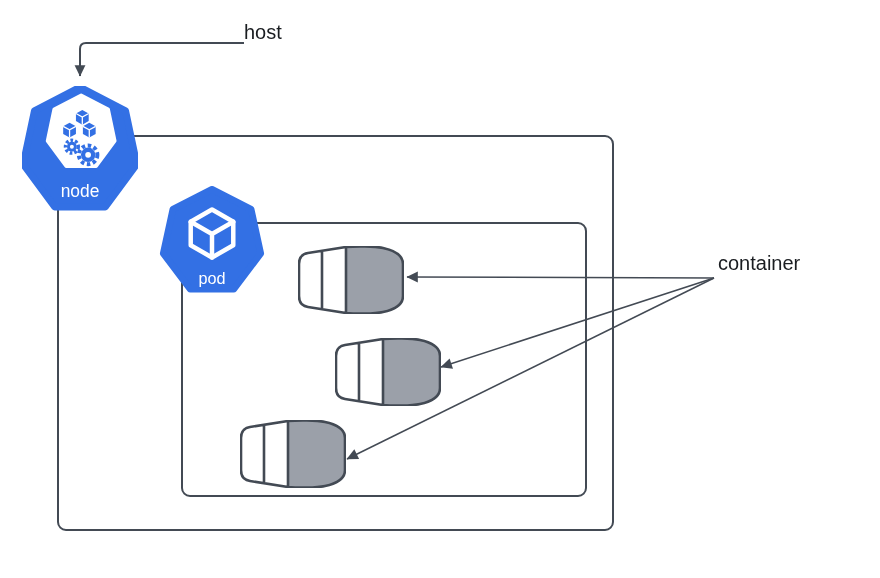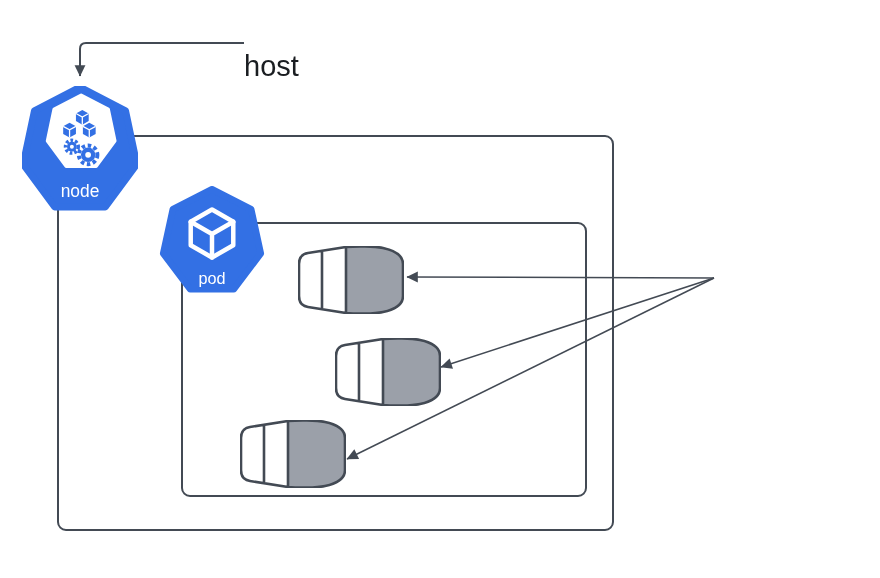--- a/index.html
+++ b/index.html
@@ -11,22 +11,22 @@
   .canvas { position:relative; width:880px; height:578px; }
   .boundary {
     position:absolute; box-sizing:border-box;
     border:2px solid var(--outline-dark,#434a54);
     border-radius:9px; background:transparent;
   }
   #node-box { left:57px; top:135px; width:557px; height:396px; }
   #pod-box  { left:181px; top:222px; width:406px; height:275px; }
   .abs { position:absolute; }
   .label {
-    position:absolute; font-size:29px; line-height:1.05;
-    color:var(--label-text,#1a1d21); white-space:nowrap;margin-top:29px;
+    position:absolute; font-size:20px; line-height:1.05;
+    color:var(--label-text,#1a1d21); white-space:nowrap;
   }
   #host-label { left:244px; top:22px; }
   #container-label { left:718px; top:253px; }
   .blue-f { fill:var(--kubernetes-blue,#3370e4); }
   .blue-s { stroke:var(--kubernetes-blue,#3370e4); }
   .dark-s { stroke:var(--outline-dark,#434a54); }
   .gray-f { fill:var(--container-fill,#9ba0a9); }
   .icon-label {
     fill:var(--icon-label-text,#ffffff);
     font-family:"Liberation Sans", sans-serif;
@@ -106,14 +106,15 @@
     <path class="gray-f" d="M48,1 C58,0 76,0 85,2 C97,4.5 105,9 105,18 L105,50 C105,59 97,63.5 85,66 C76,68 58,68 48,67 Z"></path>
     <path class="dark-s" fill="none" stroke-width="2.6" stroke-linejoin="round" stroke-linecap="round" d="M10,7 L48,1 C58,0 76,0 85,2 C97,4.5 105,9 105,18 L105,50 C105,59 97,63.5 85,66 C76,68 58,68 48,67 L10,61 C4,60 1,56 1,50 L1,18 C1,12 4,8 10,7 Z M24,4.8 L24,63.2 M48,1 L48,67"></path>
   </svg>
   <svg class="abs" style="left:240px;top:420px" width="106" height="68" viewBox="0 0 106 68">
     <path fill="#ffffff" d="M10,7 L48,1 C58,0 76,0 85,2 C97,4.5 105,9 105,18 L105,50 C105,59 97,63.5 85,66 C76,68 58,68 48,67 L10,61 C4,60 1,56 1,50 L1,18 C1,12 4,8 10,7 Z"></path>
     <path class="gray-f" d="M48,1 C58,0 76,0 85,2 C97,4.5 105,9 105,18 L105,50 C105,59 97,63.5 85,66 C76,68 58,68 48,67 Z"></path>
     <path class="dark-s" fill="none" stroke-width="2.6" stroke-linejoin="round" stroke-linecap="round" d="M10,7 L48,1 C58,0 76,0 85,2 C97,4.5 105,9 105,18 L105,50 C105,59 97,63.5 85,66 C76,68 58,68 48,67 L10,61 C4,60 1,56 1,50 L1,18 C1,12 4,8 10,7 Z M24,4.8 L24,63.2 M48,1 L48,67"></path>
   </svg>
 
   <div class="label" id="host-label">host</div>
+  <div class="label" id="container-label">container</div>
 
 </div>
 
 </body></html>

